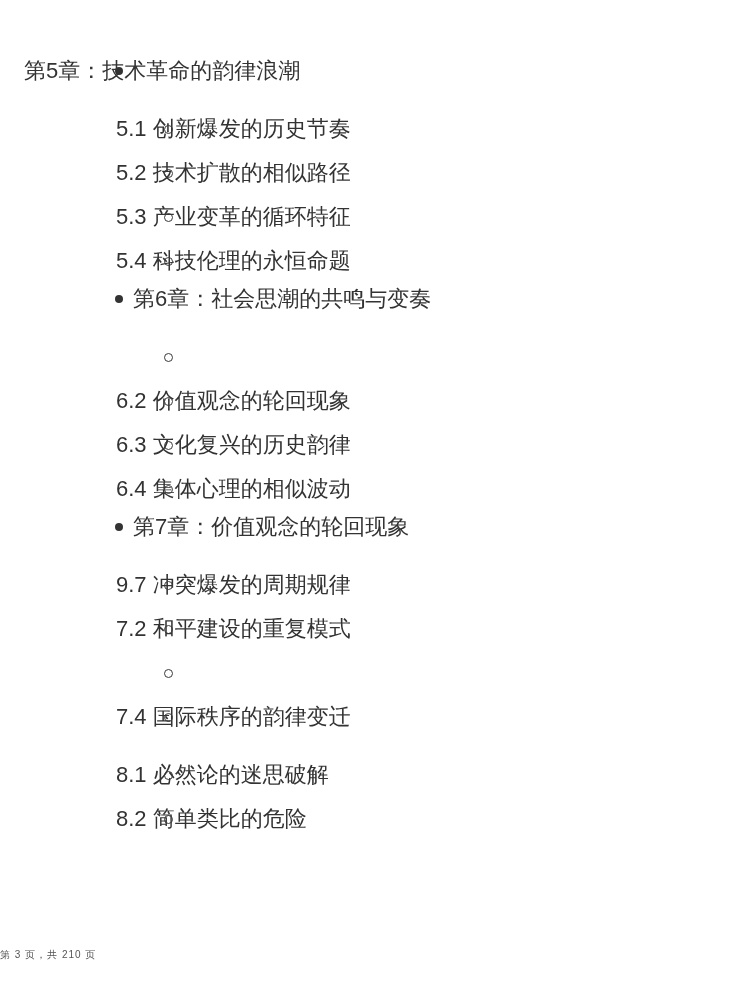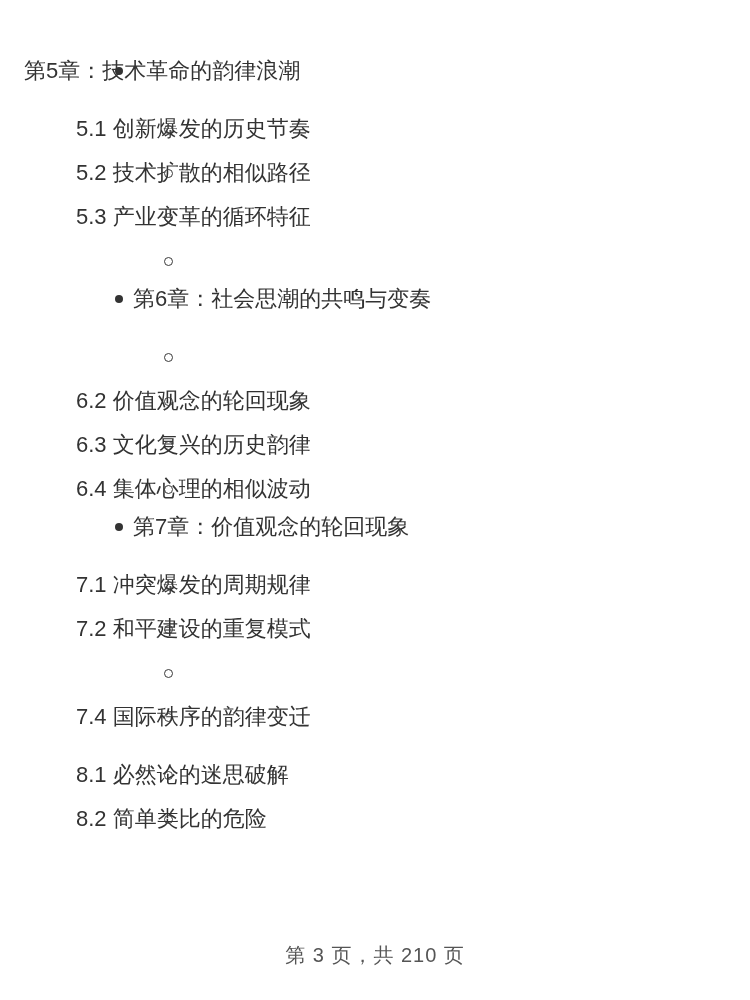--- a/index.html
+++ b/index.html
@@ -28,21 +28,21 @@
   }
   .chapter-line {
     padding-left: 133px;
     margin-top: 8px;
   }
   .chapter-line.first {
     margin-top: 0;
     padding-left: 24px;
   }
   .sub-line {
-    padding-left: 76px;
+    padding-left: 116px;
     margin-top: 14px;
   }
   .sub-line.first-sub {
     margin-top: 28px;
   }
   .disc {
     position: absolute;
     left: 115px;
     top: 11px;
     width: 8px;
@@ -58,22 +58,21 @@
     height: 7px;
     border-radius: 50%;
     border: 1.5px solid #3a3a3a;
     background: transparent;
   }
   .footer {
     position: absolute;
     left: 0;
     right: 0;
     top: 945px;
-    text-align: center;
-    font-size: 20px;
+    font-size: 10px;
     line-height: 20px;
     color: #555555;
     letter-spacing: 1px;
   }
 </style>
 </head>
 <body>
 
 <div class="page">
   <div class="toc">
@@ -89,20 +88,21 @@
     <div class="line sub-line">
       <span class="ring"></span>
       <span>5.2 技术扩散的相似路径</span>
     </div>
     <div class="line sub-line">
       <span class="ring"></span>
       <span>5.3 产业变革的循环特征</span>
     </div>
     <div class="line sub-line">
       <span class="ring"></span>
+      <span>5.4 科技伦理的永恒命题</span>
     </div>
 
     <div class="line chapter-line">
       <span class="disc"></span>
       <span>第6章：社会思潮的共鸣与变奏</span>
     </div>
     <div class="line sub-line first-sub">
       <span class="ring"></span>
     </div>
     <div class="line sub-line">
@@ -117,21 +117,21 @@
       <span class="ring"></span>
       <span>6.4 集体心理的相似波动</span>
     </div>
 
     <div class="line chapter-line">
       <span class="disc"></span>
       <span>第7章：价值观念的轮回现象</span>
     </div>
     <div class="line sub-line first-sub">
       <span class="ring"></span>
-      <span>7.1 冲突爆发的周期规律</span>
+      <span>9.7 冲突爆发的周期规律</span>
     </div>
     <div class="line sub-line">
       <span class="ring"></span>
       <span>7.2 和平建设的重复模式</span>
     </div>
     <div class="line sub-line">
       <span class="ring"></span>
     </div>
     <div class="line sub-line">
       <span class="ring"></span>

